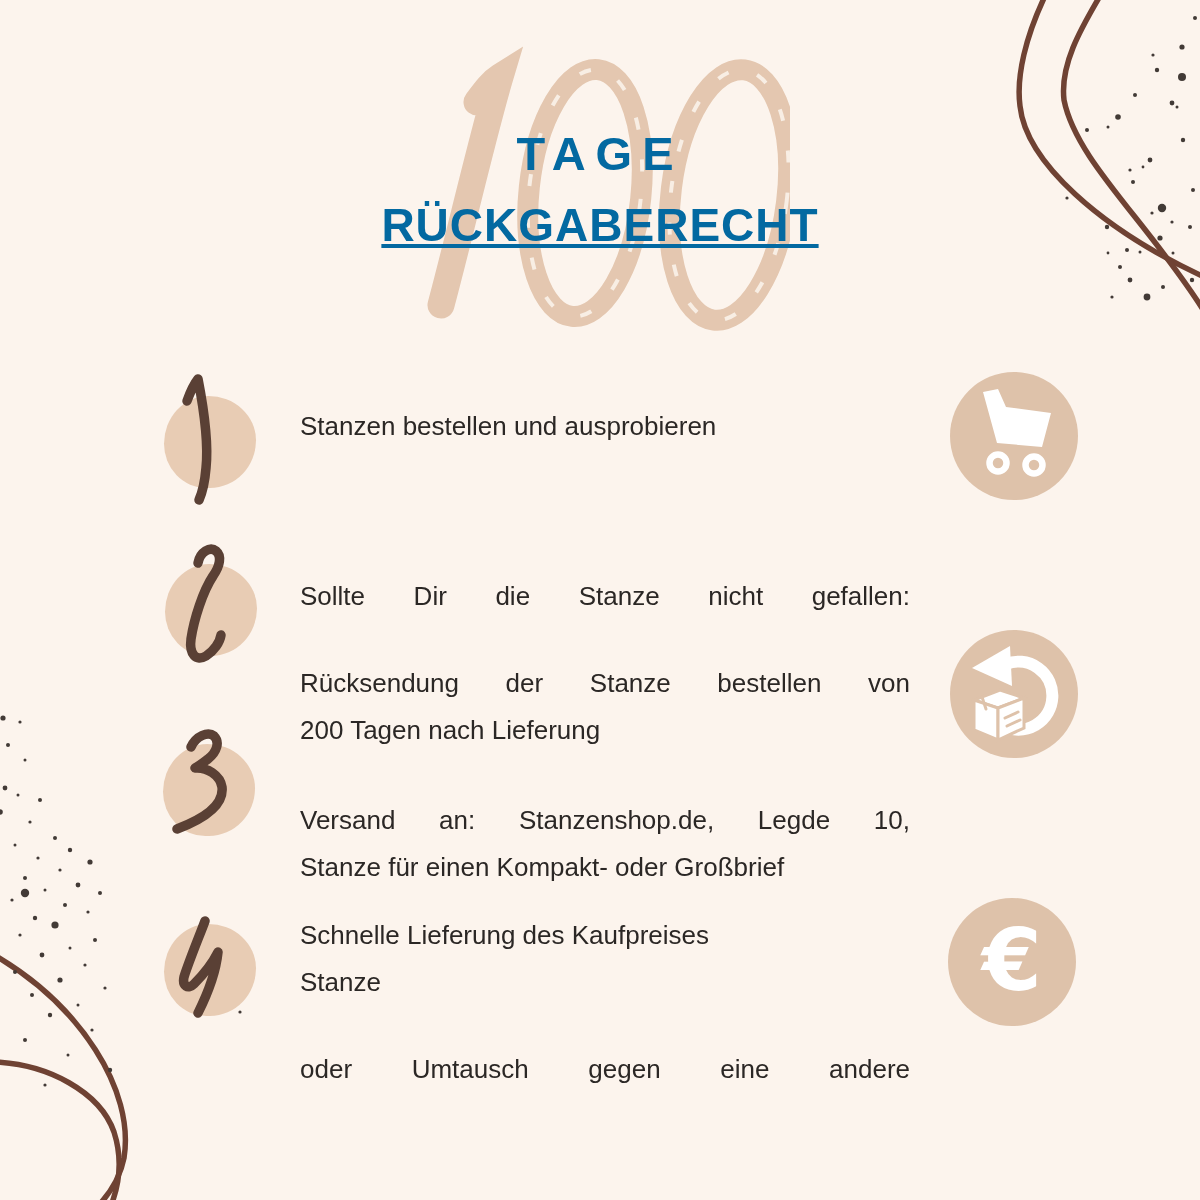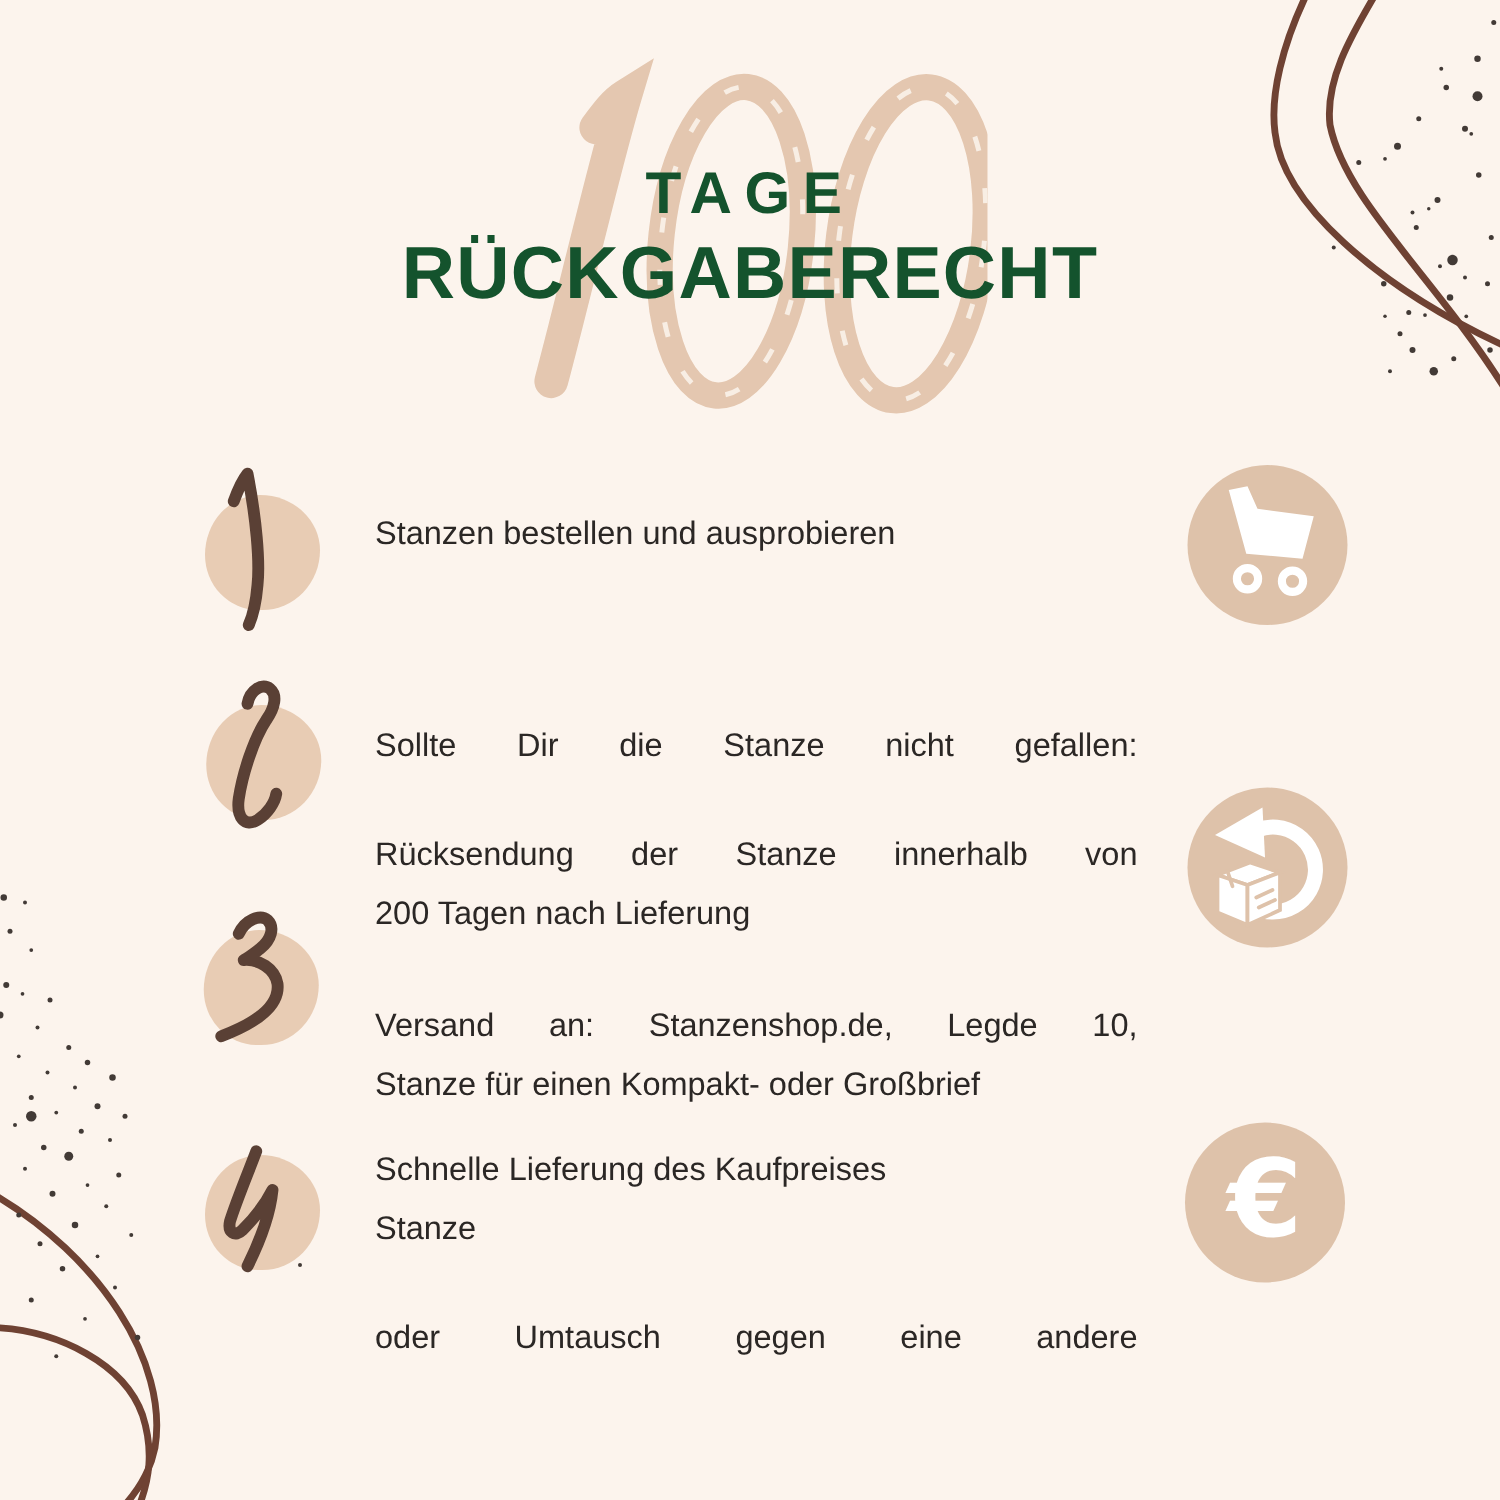--- a/index.html
+++ b/index.html
@@ -12,24 +12,24 @@
   .abs { position:absolute; }
 
   
   .deco-tr { left:980px; top:0; }
   .deco-bl { left:0; top:660px; }
 
   
   .watermark { left:420px; top:46px; opacity:.95; }
   .title {
     position:absolute; left:0; width:1200px; text-align:center;
-    color:#14532d; font-weight:700;
+    color:#0369a1; font-weight:700;
   }
   .title-1 { top:126px; font-size:47px; letter-spacing:10px; }
-  .title-2 { top:184px; font-size:59px; letter-spacing:1px; }
+  .title-2 { top:198px; font-size:46px; letter-spacing:1px;text-decoration:underline; }
 
   
   .badge { position:absolute; width:130px; height:150px; }
   .blob {
     position:absolute; left:19px; top:29px; width:92px; height:92px;
     background:#e8ccb4;
     border-radius:48% 52% 50% 46% / 52% 48% 52% 48%;
   }
   .num { position:absolute; left:0; top:0; }
   .num path {
@@ -176,21 +176,21 @@
   </div>
 
   <div class="badge" style="left:146px; top:535px;">
     <div class="blob"></div>
     <svg class="num" width="130" height="150" viewBox="0 0 130 150" role="img" aria-label="2">
       <path d="M52,28 C54,17 64,11 70,16 C76,21 74,31 67,41 C57,56 48,84 45,104 C43,119 50,127 60,121 C68,116 74,107 75,100"></path>
     </svg>
   </div>
   <div class="step-text" style="top:533px;">
     <div class="line just">Sollte Dir die Stanze nicht gefallen:</div>
-    <div class="line just">Rücksendung der Stanze innerhalb von</div>
+    <div class="line just">Rücksendung der Stanze bestellen von</div>
     <div class="line">200 Tagen nach Lieferung</div>
   </div>
 
   <div class="badge" style="left:144px; top:715px;">
     <div class="blob"></div>
     <svg class="num" width="130" height="150" viewBox="0 0 130 150" role="img" aria-label="3">
       <path d="M47,32 C52,21 64,16 70,21 C76,27 73,37 64,44 C60,47 55,51 51,53 C63,52 76,60 78,72 C80,89 62,103 33,114"></path>
     </svg>
   </div>
   <div class="step-text" style="top:757px;">

